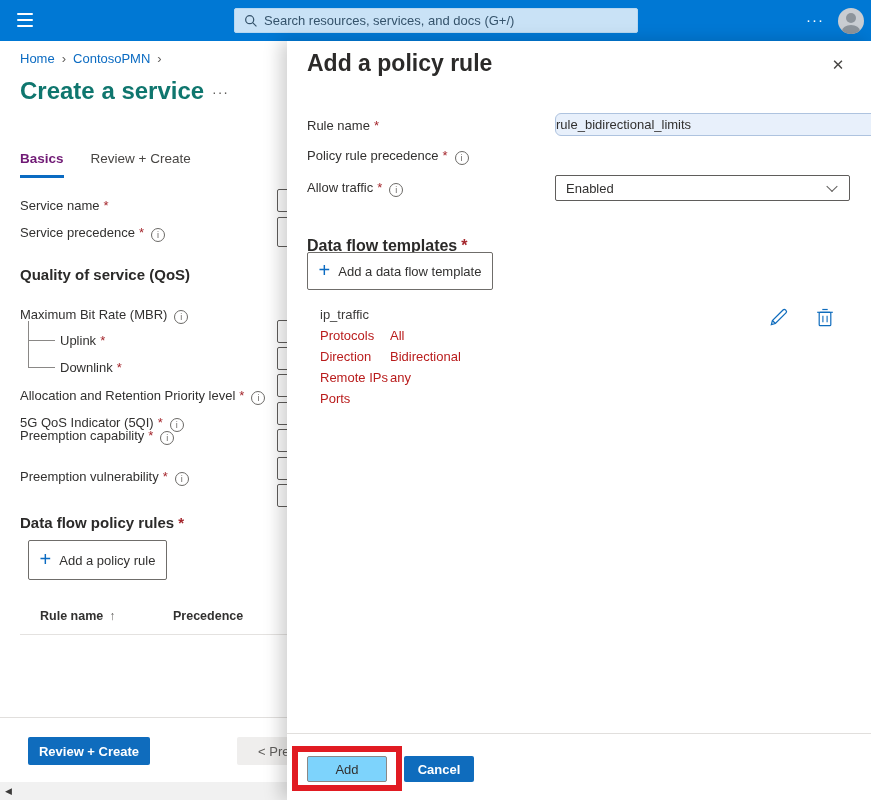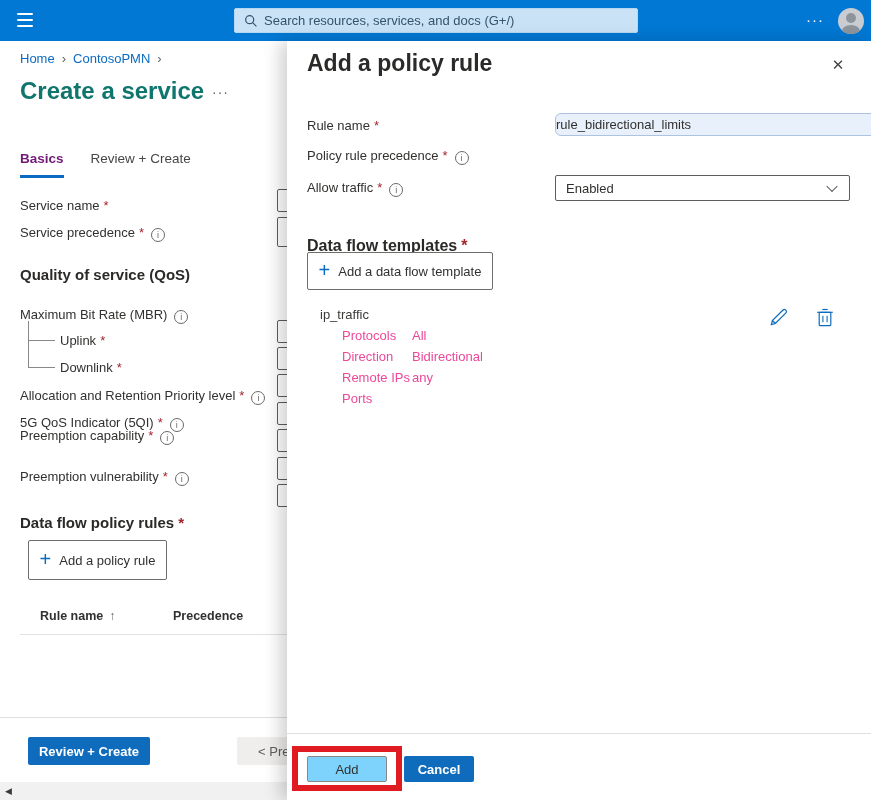--- a/index.html
+++ b/index.html
@@ -90,21 +90,21 @@
   .selectbox{position:absolute;left:268px;width:295px;box-sizing:border-box;background:#fff;
              border-radius:2px;font-size:13px;color:#323130;display:flex;align-items:center;
              padding:0 10px;cursor:pointer;}
   #p-prec-select{top:101px;height:30px;border:1px solid #2b2a29;}
   #p-allow-select{top:134px;height:26px;border:1px solid #5f5d5b;}
   .chev{position:absolute;right:13px;top:50%;width:7px;height:7px;border-right:1.5px solid #605e5c;
         border-bottom:1.5px solid #605e5c;transform:translateY(-70%) rotate(45deg);}
   #p-templates-h{position:absolute;left:20px;top:185px;font-size:16px;font-weight:700;color:#2b2a29;margin-top:11px;}
   #add-template-btn{left:20px;top:211px;width:186px;height:38px;}
   .tpl-name{position:absolute;left:33px;top:266px;font-size:13px;color:#3b3a39;}
-  .tpl-row{position:absolute;left:33px;font-size:13px;color:#ec4899;white-space:nowrap;margin-left:22px;}
+  .tpl-row{position:absolute;left:33px;font-size:13px;color:#b91c1c;white-space:nowrap;}
   .tpl-row .tlabel{display:inline-block;width:70px;}
   #tpl-r1{top:287px}#tpl-r2{top:308px}#tpl-r3{top:329px}#tpl-r4{top:350px}
   .icon-btn{position:absolute;top:266px;width:22px;height:22px;cursor:pointer;}
   #edit-btn{left:481px}#delete-btn{left:529px}
   #panel-footer-divider{position:absolute;left:0;top:692px;width:584px;height:1px;background:#e1dfdd;}
   #highlight-box{position:absolute;left:5px;top:705px;width:110px;height:45px;box-sizing:border-box;
                  border:6px solid #e11b22;}
   #add-btn{position:absolute;left:20px;top:715px;width:80px;height:26px;background:#7dd3fc;
            border:1px solid #8a8886;border-radius:2px;font-size:13px;color:#323130;cursor:pointer;
            font-family:inherit;}

